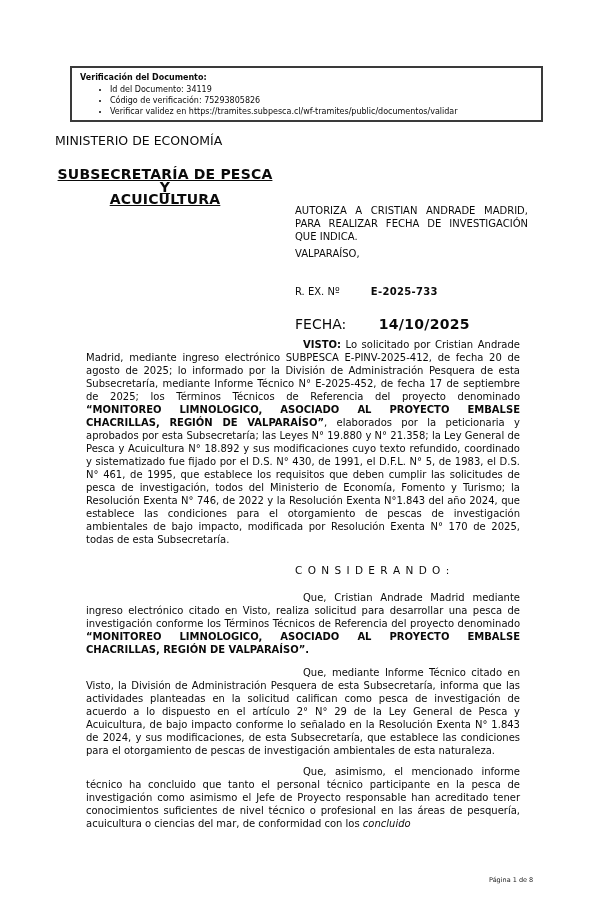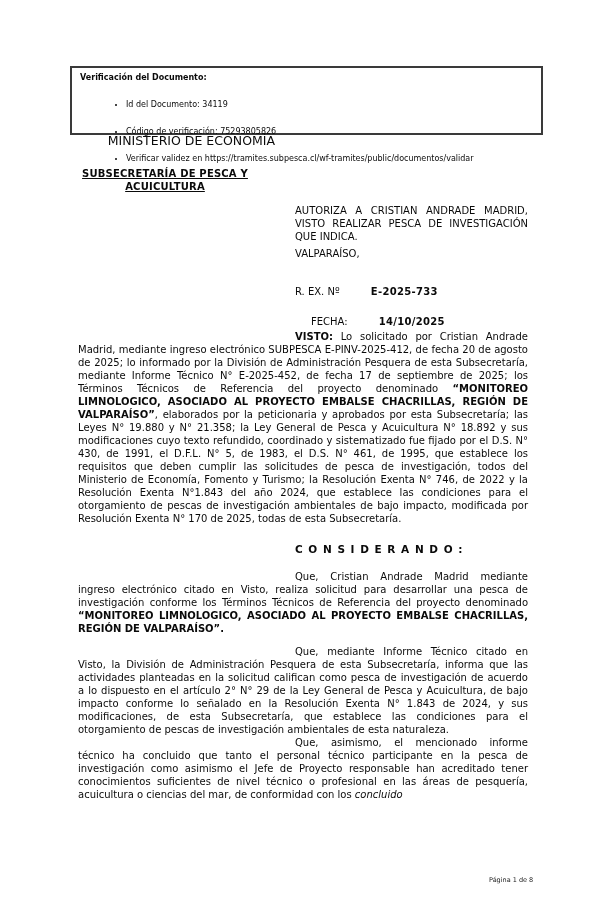--- a/index.html
+++ b/index.html
@@ -6,60 +6,60 @@
   .page{
     position:relative;
     width:600px;height:918px;
     background:#ffffff;
     font-family:"DejaVu Sans","Liberation Sans",sans-serif;
     color:#0a0a0a;
     overflow:hidden;
   }
   
   .verify-box{
-    position:absolute;left:70px;top:66px;width:473px;height:69px;
+    position:absolute;left:70px;top:66px;width:473px;height:56px;
     border:2px solid #3a3a3a;box-sizing:border-box;
     padding:4px 6px 2px 8px;
     font-size:8px;line-height:11px;
   }
   .verify-title{font-weight:bold;font-size:8px;}
   .verify-list{margin:1px 0 0 0;padding:0 0 0 30px;list-style:disc;}
-  .verify-list li{margin:16px;padding:0;font-size:8px;line-height:11px;}
+  .verify-list li{margin:0;padding:0;font-size:8px;line-height:11px;}
   
   .ministry{
     position:absolute;left:55px;top:134px;width:220px;
-    text-align:right;font-size:12.5px;line-height:14.5px;
+    text-align:left;font-size:12.5px;line-height:14.5px;
   }
   .subsec{
     position:absolute;left:55px;top:168px;width:220px;
     text-align:center;font-weight:bold;text-decoration:underline;
-    font-size:10px;line-height:12.5px;letter-spacing:.2px;
+    font-size:14px;line-height:12.5px;letter-spacing:.2px;
   }
   .pinv{
     position:absolute;left:30px;top:196px;width:260px;
     font-size:7px;line-height:9px;text-align:left;letter-spacing:.1px;
   }
   
   .subject{
     position:absolute;left:295px;top:204px;width:233px;
     font-size:10px;line-height:13px;text-align:justify;
   }
   .city{position:absolute;left:295px;top:248px;font-size:10px;}
   .resline{position:absolute;left:295px;top:286px;font-size:10px;}
-  .dateline{position:absolute;left:295px;top:316px;font-size:10px;margin-left:16px;}
+  .dateline{position:absolute;left:295px;top:316px;font-size:14px;}
   .resline b,.dateline b{font-weight:bold;letter-spacing:.3px;padding-left:28px;}
   
   .body{
     position:absolute;left:78px;top:330px;width:450px;
     font-size:10px;line-height:13px;text-align:justify;
   }
-  .body p{margin:0;text-indent:217px;}
+  .body p{margin:8px;text-indent:217px;}
   .p-visto{margin-bottom:17px !important;}
   .considerando{
-    font-weight:bold;margin:18px 0 14px 217px;
+    font-weight:normal;margin:18px 0 14px 217px;
     font-size:10.5px;letter-spacing:1px;
   }
   .p-1{margin-bottom:10px !important;}
   .p-2{margin-bottom:0 !important;}
   .p-3{margin-bottom:0 !important;}
   
   .footer{
     position:absolute;left:489px;top:876px;
     font-size:6.5px;color:#222;
   }
@@ -81,21 +81,21 @@
   <div class="ministry">
     <div>MINISTERIO DE ECONOMÍA</div>
   </div>
 
   <div class="subsec">
     <div>SUBSECRETARÍA DE PESCA Y</div>
     <div>ACUICULTURA</div>
   </div>
 
 
-  <div class="subject">AUTORIZA A CRISTIAN ANDRADE MADRID, VISTO REALIZAR PESCA DE INVESTIGACIÓN QUE INDICA.</div>
+  <div class="subject">AUTORIZA A CRISTIAN ANDRADE MADRID, PARA REALIZAR FECHA DE INVESTIGACIÓN QUE INDICA.</div>
 
   <div class="city">VALPARAÍSO,</div>
 
   <div class="resline"><span>R. EX. Nº </span><b>E-2025-733</b></div>
 
   <div class="dateline"><span>FECHA: </span><b>14/10/2025</b></div>
 
   <div class="body">
     <p class="p-visto"><b>VISTO:</b><span> Lo solicitado por Cristian Andrade Madrid, mediante ingreso electrónico SUBPESCA E-PINV-2025-412, de fecha 20 de agosto de 2025; lo informado por la División de Administración Pesquera de esta Subsecretaría, mediante Informe Técnico N° E-2025-452, de fecha 17 de septiembre de 2025; los Términos Técnicos de Referencia del proyecto denominado </span><b>“MONITOREO LIMNOLOGICO, ASOCIADO AL PROYECTO EMBALSE CHACRILLAS, REGIÓN DE VALPARAÍSO”</b><span>, elaborados por la peticionaria y aprobados por esta Subsecretaría; las Leyes N° 19.880 y N° 21.358; la Ley General de Pesca y Acuicultura N° 18.892 y sus modificaciones cuyo texto refundido, coordinado y sistematizado fue fijado por el D.S. N° 430, de 1991, el D.F.L. N° 5, de 1983, el D.S. N° 461, de 1995, que establece los requisitos que deben cumplir las solicitudes de pesca de investigación, todos del Ministerio de Economía, Fomento y Turismo; la Resolución Exenta N° 746, de 2022 y la Resolución Exenta N°1.843 del año 2024, que establece las condiciones para el otorgamiento de pescas de investigación ambientales de bajo impacto, modificada por Resolución Exenta N° 170 de 2025, todas de esta Subsecretaría.</span></p>
 

